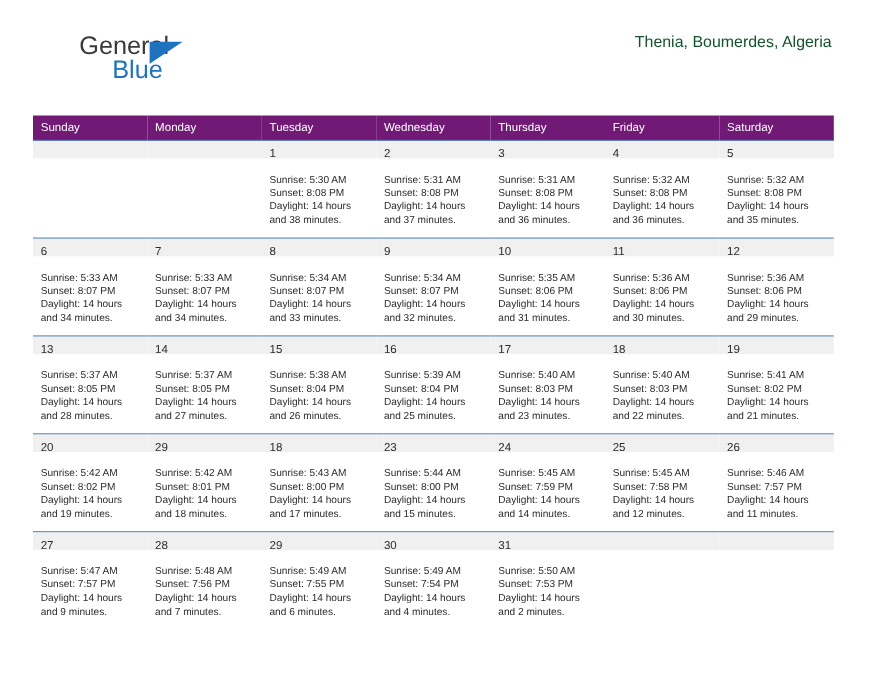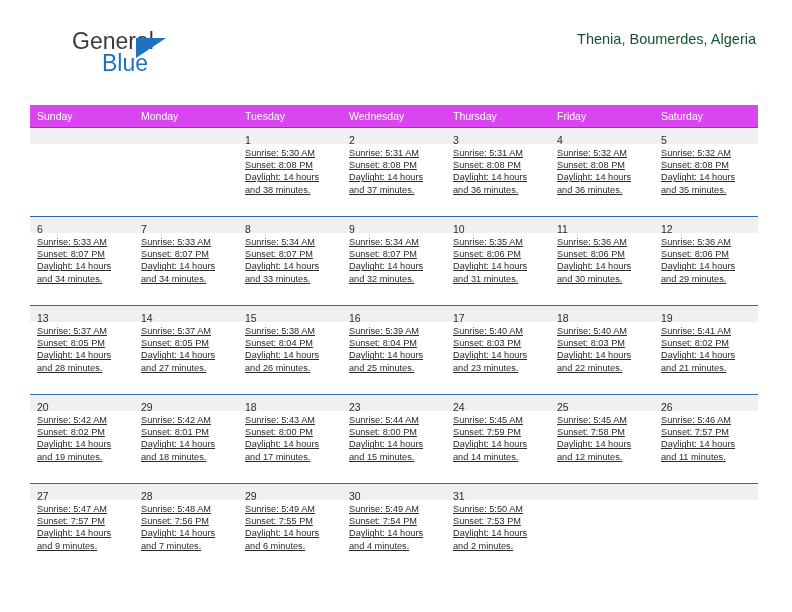--- a/index.html
+++ b/index.html
@@ -88,21 +88,21 @@
   
   .calendar {
     position: absolute;
     left: 30px;
     top: 105px;
     width: 728px;
     border-collapse: collapse;
     table-layout: fixed;
   }
   .calendar th {
-    background: #d946ef;
+    background: #701a75;
     color: #ffffff;
     font-weight: normal;
     font-size: 10.5px;
     text-align: left;
     padding: 5px 0 5px 7px;
     height: 11px;
     border: none;
   }
   .calendar td {
     vertical-align: top;
@@ -123,25 +123,24 @@
     height: 16px;
     padding: 2px 0 1px 7px;
     box-sizing: border-box;
   }
   .daynum {
     font-size: 10.5px;
     color: #2b2b2b;
     line-height: 13px;
   }
   .details {
-    padding: 3px 6px 0 7px;
+    padding: 13px 6px 0 7px;
     font-size: 9.2px;
     line-height: 12.2px;
     color: #2b2b2b;
-    text-decoration: underline;
   }
   .details div {
     white-space: nowrap;
   }
   .empty .daynum-band {
     background: #f0f0f0;
   }
 </style>
 </head>
 <body>

